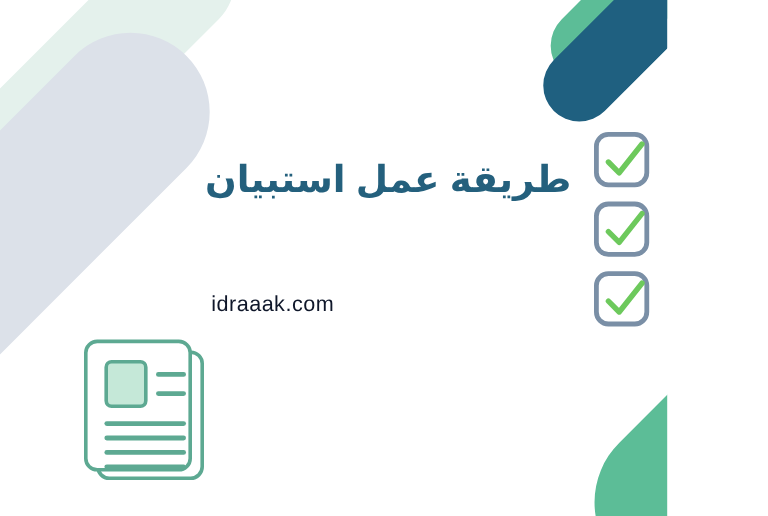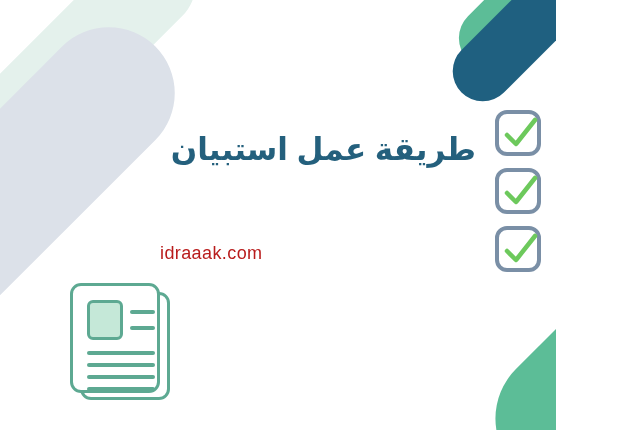--- a/index.html
+++ b/index.html
@@ -99,23 +99,23 @@
   .title-line {
     color: #24607d;
     font-size: 31px;
     font-weight: bold;
     line-height: 1.42;
     letter-spacing: 0px;
     white-space: nowrap;
   }
   #site-url {
     position: absolute;
-    left: 160px;
+    left: 176px;
     top: 243px;
-    color: #b91c1c;
+    color: #0f172a;
     font-size: 18px;
     letter-spacing: 0.4px;
     direction: ltr;
   }
 
   
   #checklist {
     position: absolute;
     left: 495px;
     top: 110px;

